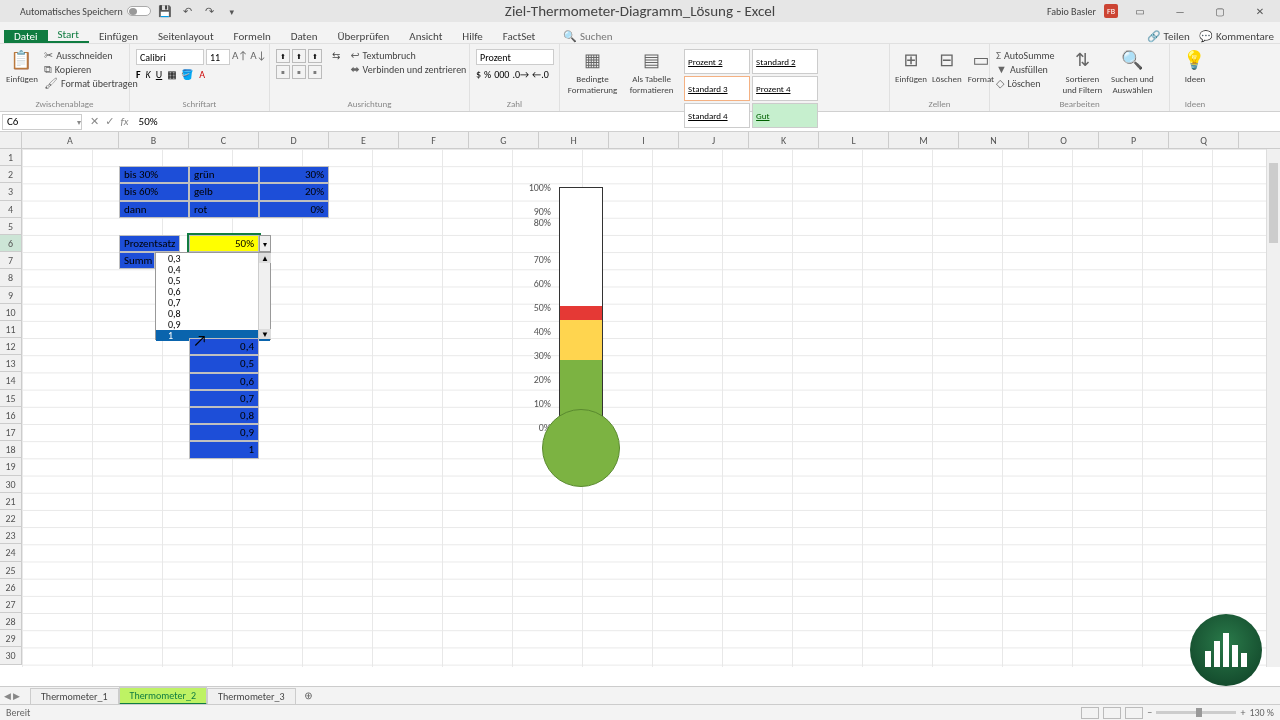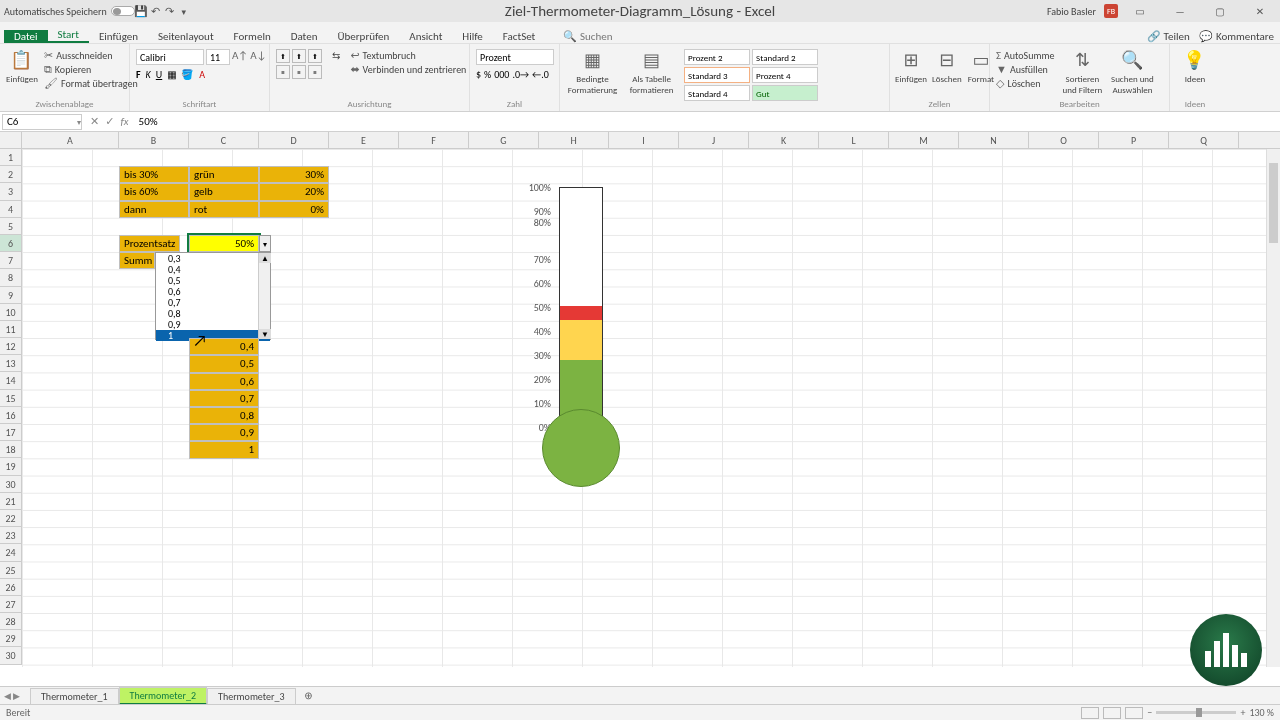--- a/index.html
+++ b/index.html
@@ -1,20 +1,20 @@
 <!DOCTYPE html>
 <html><head>
 <meta charset="utf-8">
 <style>
 * { margin: 0; padding: 0; box-sizing: border-box; font-family: "Segoe UI", Calibri, sans-serif; }
 body { background: #fff; width: 1280px; height: 720px; overflow: hidden; position: relative; font-size: 11px; }
 
 
 .titlebar { height: 22px; background: #e6e6e6; display: flex; align-items: center; position: relative; }
-.titlebar .left { display: flex; align-items: center; padding-left: 4px; }
+.titlebar .left { display: flex; align-items: center; gap: 8px; padding-left: 20px; }
 .autosave { display: flex; align-items: center; gap: 4px; font-size: 10px; color: #444; }
 .toggle { width: 24px; height: 10px; border: 1px solid #aaa; border-radius: 5px; position: relative; background: #fff; }
 .toggle::after { content: ""; position: absolute; left: 1px; top: 0.5px; width: 8px; height: 7px; background: #999; border-radius: 50%; }
 .qat-icon { width: 14px; height: 14px; display: inline-flex; align-items: center; justify-content: center; color: #555; font-size: 11px; }
 .titlebar .center { position: absolute; left: 50%; transform: translateX(-50%); font-size: 15px; color: #444; }
 .titlebar .right { position: absolute; right: 2px; display: flex; align-items: center; gap: 4px; }
 .userbadge { width: 14px; height: 14px; background: #c43; border-radius: 2px; color: #fff; font-size: 8px; display: flex; align-items: center; justify-content: center; }
 .winbtn { width: 36px; height: 22px; display: flex; align-items: center; justify-content: center; color: #555; font-size: 10px; }
 .username { font-size: 10px; color: #444; margin-right: 4px; }
 
@@ -34,21 +34,21 @@
 .group-body { flex: 1; display: flex; align-items: flex-start; gap: 6px; padding-top: 3px; }
 .vstack { display: flex; flex-direction: column; gap: 1px; font-size: 10px; color: #444; }
 .vstack div { display: flex; align-items: center; gap: 3px; white-space: nowrap; }
 .bigbtn { display: flex; flex-direction: column; align-items: center; justify-content: center; width: 42px; gap: 2px; font-size: 9px; color: #444; text-align: center; }
 .bigbtn .icn { font-size: 18px; color: #666; }
 .smallicn { font-size: 11px; color: #666; }
 .fontbox { border: 1px solid #ccc; background: #fff; padding: 0 3px; height: 16px; display: flex; align-items: center; font-size: 10px; }
 .align-grid { display: grid; grid-template-columns: repeat(3, 14px); grid-template-rows: repeat(2, 14px); gap: 2px; }
 .align-grid div { border: 1px solid #bbb; font-size: 7px; display: flex; align-items: center; justify-content: center; }
 .styles { display: flex; flex-wrap: wrap; width: 210px; gap: 2px; }
-.stylecell { width: 66px; height: 16px; border: 1px solid #ccc; font-size: 9px; display: flex; align-items: center; padding-left: 3px; background: #fff; }
+.stylecell { width: 66px; height: 25px; border: 1px solid #ccc; font-size: 9px; display: flex; align-items: center; padding-left: 3px; background: #fff; text-decoration: underline; }
 .stylecell.sel { border: 1px solid #f4b183; background: #fff; }
 .stylecell.gut { background: #c6efce; color: #006100; }
 
 
 .formula-bar { height: 20px; border-bottom: 1px solid #d0d0d0; display: flex; align-items: center; background: #fff; }
 .namebox { width: 80px; border: 1px solid #ccc; margin: 0 2px; height: 16px; padding-left: 4px; font-size: 11px; display: flex; align-items: center; justify-content: space-between; }
 .fx-area { display: flex; align-items: center; gap: 6px; padding-left: 6px; color: #888; font-size: 11px; }
 .fx-input { border: none; outline: none; font-size: 11px; padding-left: 4px; width: 1000px; }
 
 
@@ -57,21 +57,21 @@
 .corner { width: 22px; border-right: 1px solid #ccc; background: #f0f0f0; }
 .ch { border-right: 1px solid #ccc; text-align: center; font-size: 10px; color: #555; line-height: 17px; }
 .rowhdrs { position: absolute; top: 17px; left: 0; width: 22px; background: #f0f0f0; border-right: 1px solid #ccc; }
 .rh { height: 17.2px; border-bottom: 1px solid #ccc; text-align: center; font-size: 10px; color: #555; line-height: 17px; }
 .rh.sel { background: #cce5d6; }
 .cells { position: absolute; top: 17px; left: 22px; right: 14px; bottom: 0; }
 .gridlines { position: absolute; inset: 0; background-image: linear-gradient(to right, #e8e8e8 1px, transparent 1px), linear-gradient(to bottom, #e8e8e8 1px, transparent 1px); background-size: 70px 17.2px; }
 
 
 .celloverlay { position: absolute; inset: 0; }
-.cell { position: absolute; border: 1px solid #bfbfbf; font-size: 11px; padding: 0 4px; display: flex; align-items: center; background: #eab308; height: 17.2px; }
+.cell { position: absolute; border: 1px solid #bfbfbf; font-size: 11px; padding: 0 4px; display: flex; align-items: center; background: #1d4ed8; height: 17.2px; }
 .cell.right { justify-content: flex-end; }
 .cell.yellow { background: #ffff00; }
 
 
 .dropdown { position: absolute; border: 1px solid #999; background: #fff; font-size: 10px; }
 .dropdown .dd-item { padding: 0 12px; height: 11px; line-height: 11px; }
 .dropdown .dd-item.highlight { background: #0a64ad; color: #fff; }
 .dropdown .dd-scroll { position: absolute; right: 0; top: 0; bottom: 0; width: 12px; background: #f0f0f0; border-left: 1px solid #ccc; }
 .dropdown .dd-arrow { position: absolute; width: 12px; height: 10px; background: #ddd; text-align: center; font-size: 8px; line-height: 10px; }
 .ddbutton { position: absolute; width: 12px; height: 17px; border: 1px solid #999; background: #eee; font-size: 8px; display: flex; align-items: center; justify-content: center; }

